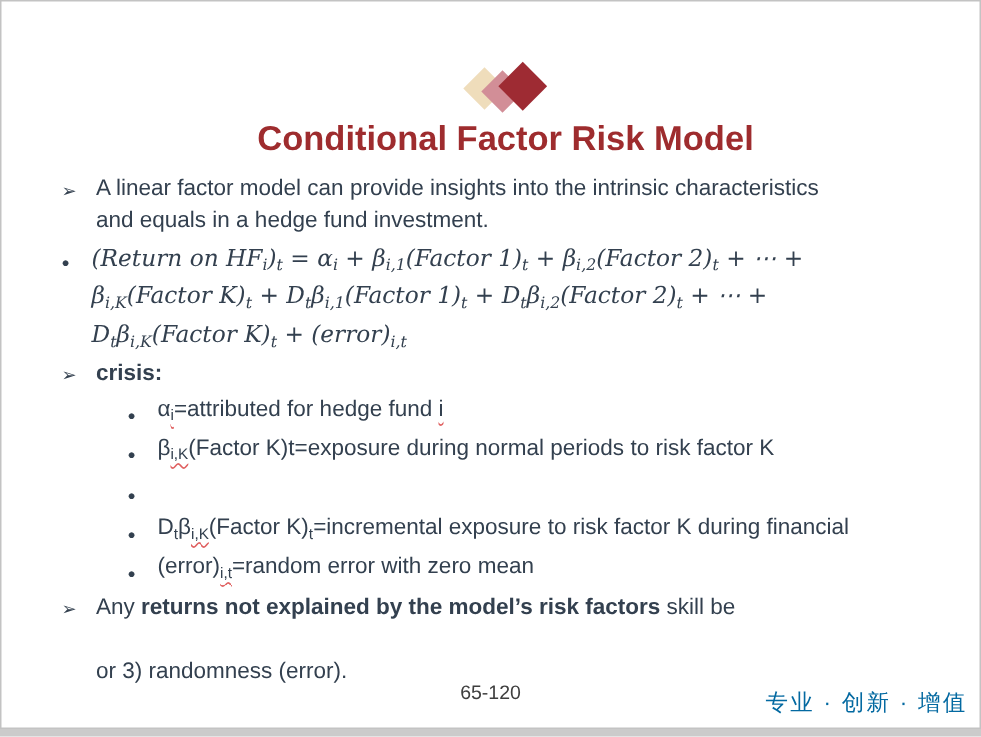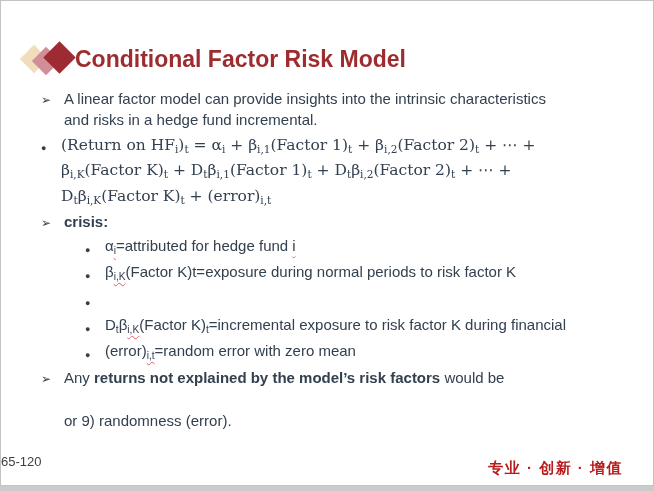--- a/index.html
+++ b/index.html
@@ -8,69 +8,69 @@
     background:#cfcfcf; overflow:hidden;
     font-family:"Liberation Sans", sans-serif;
   }
   .slide {
     box-sizing:border-box; width:654px; height:486px;
     background:#ffffff; border:1px solid #c3c3c3;
     position:relative; overflow:hidden; color:#33404F;
   }
   .bottom-strip { position:absolute; left:0; bottom:0; width:654px; height:5px; background:#cbcbcb; }
 
-  .header { display:flex; align-items:center; margin:38px 0 0 20px; }
+  .header { display:flex; align-items:center; margin:38px 0 0 20px;flex-direction:column; }
   .logo { position:relative; width:54px; height:40px; flex:none; }
   .d { position:absolute; transform:rotate(45deg); }
   .d-tan  { width:20px; height:20px; background:#EFDDBB; left:3px;  top:10px; z-index:1; }
   .d-pink { width:20px; height:20px; background:#D28E97; left:15px; top:12px; z-index:2; }
   .d-red  { width:23px; height:23px; background:#9E2B33; left:27px; top:7px;  z-index:3; }
   .title { font-size:23px; font-weight:bold; color:#9E2C2E; white-space:nowrap; }
 
   .content { margin:9px 6px 0 40px; font-size:15px; line-height:21.4px; }
   .item { display:flex; align-items:flex-start; }
   .marker { flex:none; }
   .l1 > .marker { width:23px; font-size:12px; padding-top:2px; }
   .l2 { margin-left:44px; }
   .l2 > .marker { width:20px; font-size:9px; padding-top:5px; }
   .txt { white-space:nowrap; }
   .math { margin:2px 0; }
-  .math .txt { font-family:"DejaVu Serif", serif; font-size:15.5px; line-height:25.5px; }
+  .math .txt { font-family:"DejaVu Serif", serif; font-style:italic; font-size:15.5px; line-height:25.5px; }
   sub { font-size:0.68em; line-height:0; position:relative; vertical-align:baseline; bottom:-0.28em; }
   .b { font-weight:bold; }
   .sq {
     text-decoration-line:underline; text-decoration-style:wavy;
     text-decoration-color:#e06060; text-decoration-thickness:1px;
     text-underline-offset:3px;
   }
   sub.sq { text-underline-offset:2px; }
 
-  .page-number { position:absolute; left:0; right:0; bottom:16px; text-align:left; font-size:13px; color:#3f3f3f; }
-  .motto { position:absolute; right:30px; bottom:7px; font-size:15px; font-weight:bold; color:#b91c1c; letter-spacing:1.5px; }
+  .page-number { position:absolute; left:0; right:0; bottom:16px; text-align:center; font-size:13px; color:#3f3f3f; }
+  .motto { position:absolute; right:8px; bottom:7px; font-size:15px; font-weight:normal; color:#0369a1; letter-spacing:1.5px; }
 </style>
 </head>
 <body>
 
 <div class="viewport">
   <div class="slide">
 
     <div class="header">
       <div class="logo">
         <div class="d d-tan"></div>
         <div class="d d-pink"></div>
         <div class="d d-red"></div>
       </div>
       <div class="title">Conditional Factor Risk Model</div>
     </div>
 
     <div class="content">
 
       <div class="item l1">
         <span class="marker">➢</span>
-        <div class="txt"><span>A linear factor model can provide insights into the intrinsic characteristics</span><br><span>and risks in a hedge fund incremental.</span></div>
+        <div class="txt"><span>A linear factor model can provide insights into the intrinsic characteristics</span><br><span>and equals in a hedge fund investment.</span></div>
       </div>
 
       <div class="item l2 math">
         <span class="marker">●</span>
         <div class="txt"><span>(Return on HF</span><sub class="sub">i</sub><span>)</span><sub class="sub">t</sub><span> = </span><span>α</span><sub class="sub">i</sub><span> + </span><span>β</span><sub class="sub">i,1</sub><span>(Factor 1)</span><sub class="sub">t</sub><span> + </span><span>β</span><sub class="sub">i,2</sub><span>(Factor 2)</span><sub class="sub">t</sub><span> + ⋯ +</span><br><span>β</span><sub class="sub">i,K</sub><span>(Factor K)</span><sub class="sub">t</sub><span> + </span><span>D</span><sub class="sub">t</sub><span>β</span><sub class="sub">i,1</sub><span>(Factor 1)</span><sub class="sub">t</sub><span> + </span><span>D</span><sub class="sub">t</sub><span>β</span><sub class="sub">i,2</sub><span>(Factor 2)</span><sub class="sub">t</sub><span> + ⋯ +</span><br><span>D</span><sub class="sub">t</sub><span>β</span><sub class="sub">i,K</sub><span>(Factor K)</span><sub class="sub">t</sub><span> + (error)</span><sub class="sub">i,t</sub></div>
       </div>
 
       <div class="item l1">
         <span class="marker">➢</span>
         <div class="txt"><span class="b">crisis:</span></div>
@@ -95,21 +95,21 @@
         <div class="txt"><span>D</span><sub class="sub">t</sub><span>β</span><sub class="sub sq">i,K</sub><span>(Factor K)</span><sub class="sub">t</sub><span>=incremental exposure to risk factor K during financial</span><br></div>
       </div>
 
       <div class="item l2">
         <span class="marker">●</span>
         <div class="txt"><span>(error)</span><sub class="sub sq">i,t</sub><span>=random error with zero mean</span></div>
       </div>
 
       <div class="item l1">
         <span class="marker">➢</span>
-        <div class="txt"><span>Any </span><span class="b">returns not explained by the model’s risk factors</span><span> would be</span><br><br><span>or 9) randomness (error).</span></div>
+        <div class="txt"><span>Any </span><span class="b">returns not explained by the model’s risk factors</span><span> skill be</span><br><br><span>or 3) randomness (error).</span></div>
       </div>
 
     </div>
 
     <div class="page-number">65-120</div>
     <div class="motto">专业 · 创新 · 增值</div>
   </div>
   <div class="bottom-strip"></div>
 </div>
 

